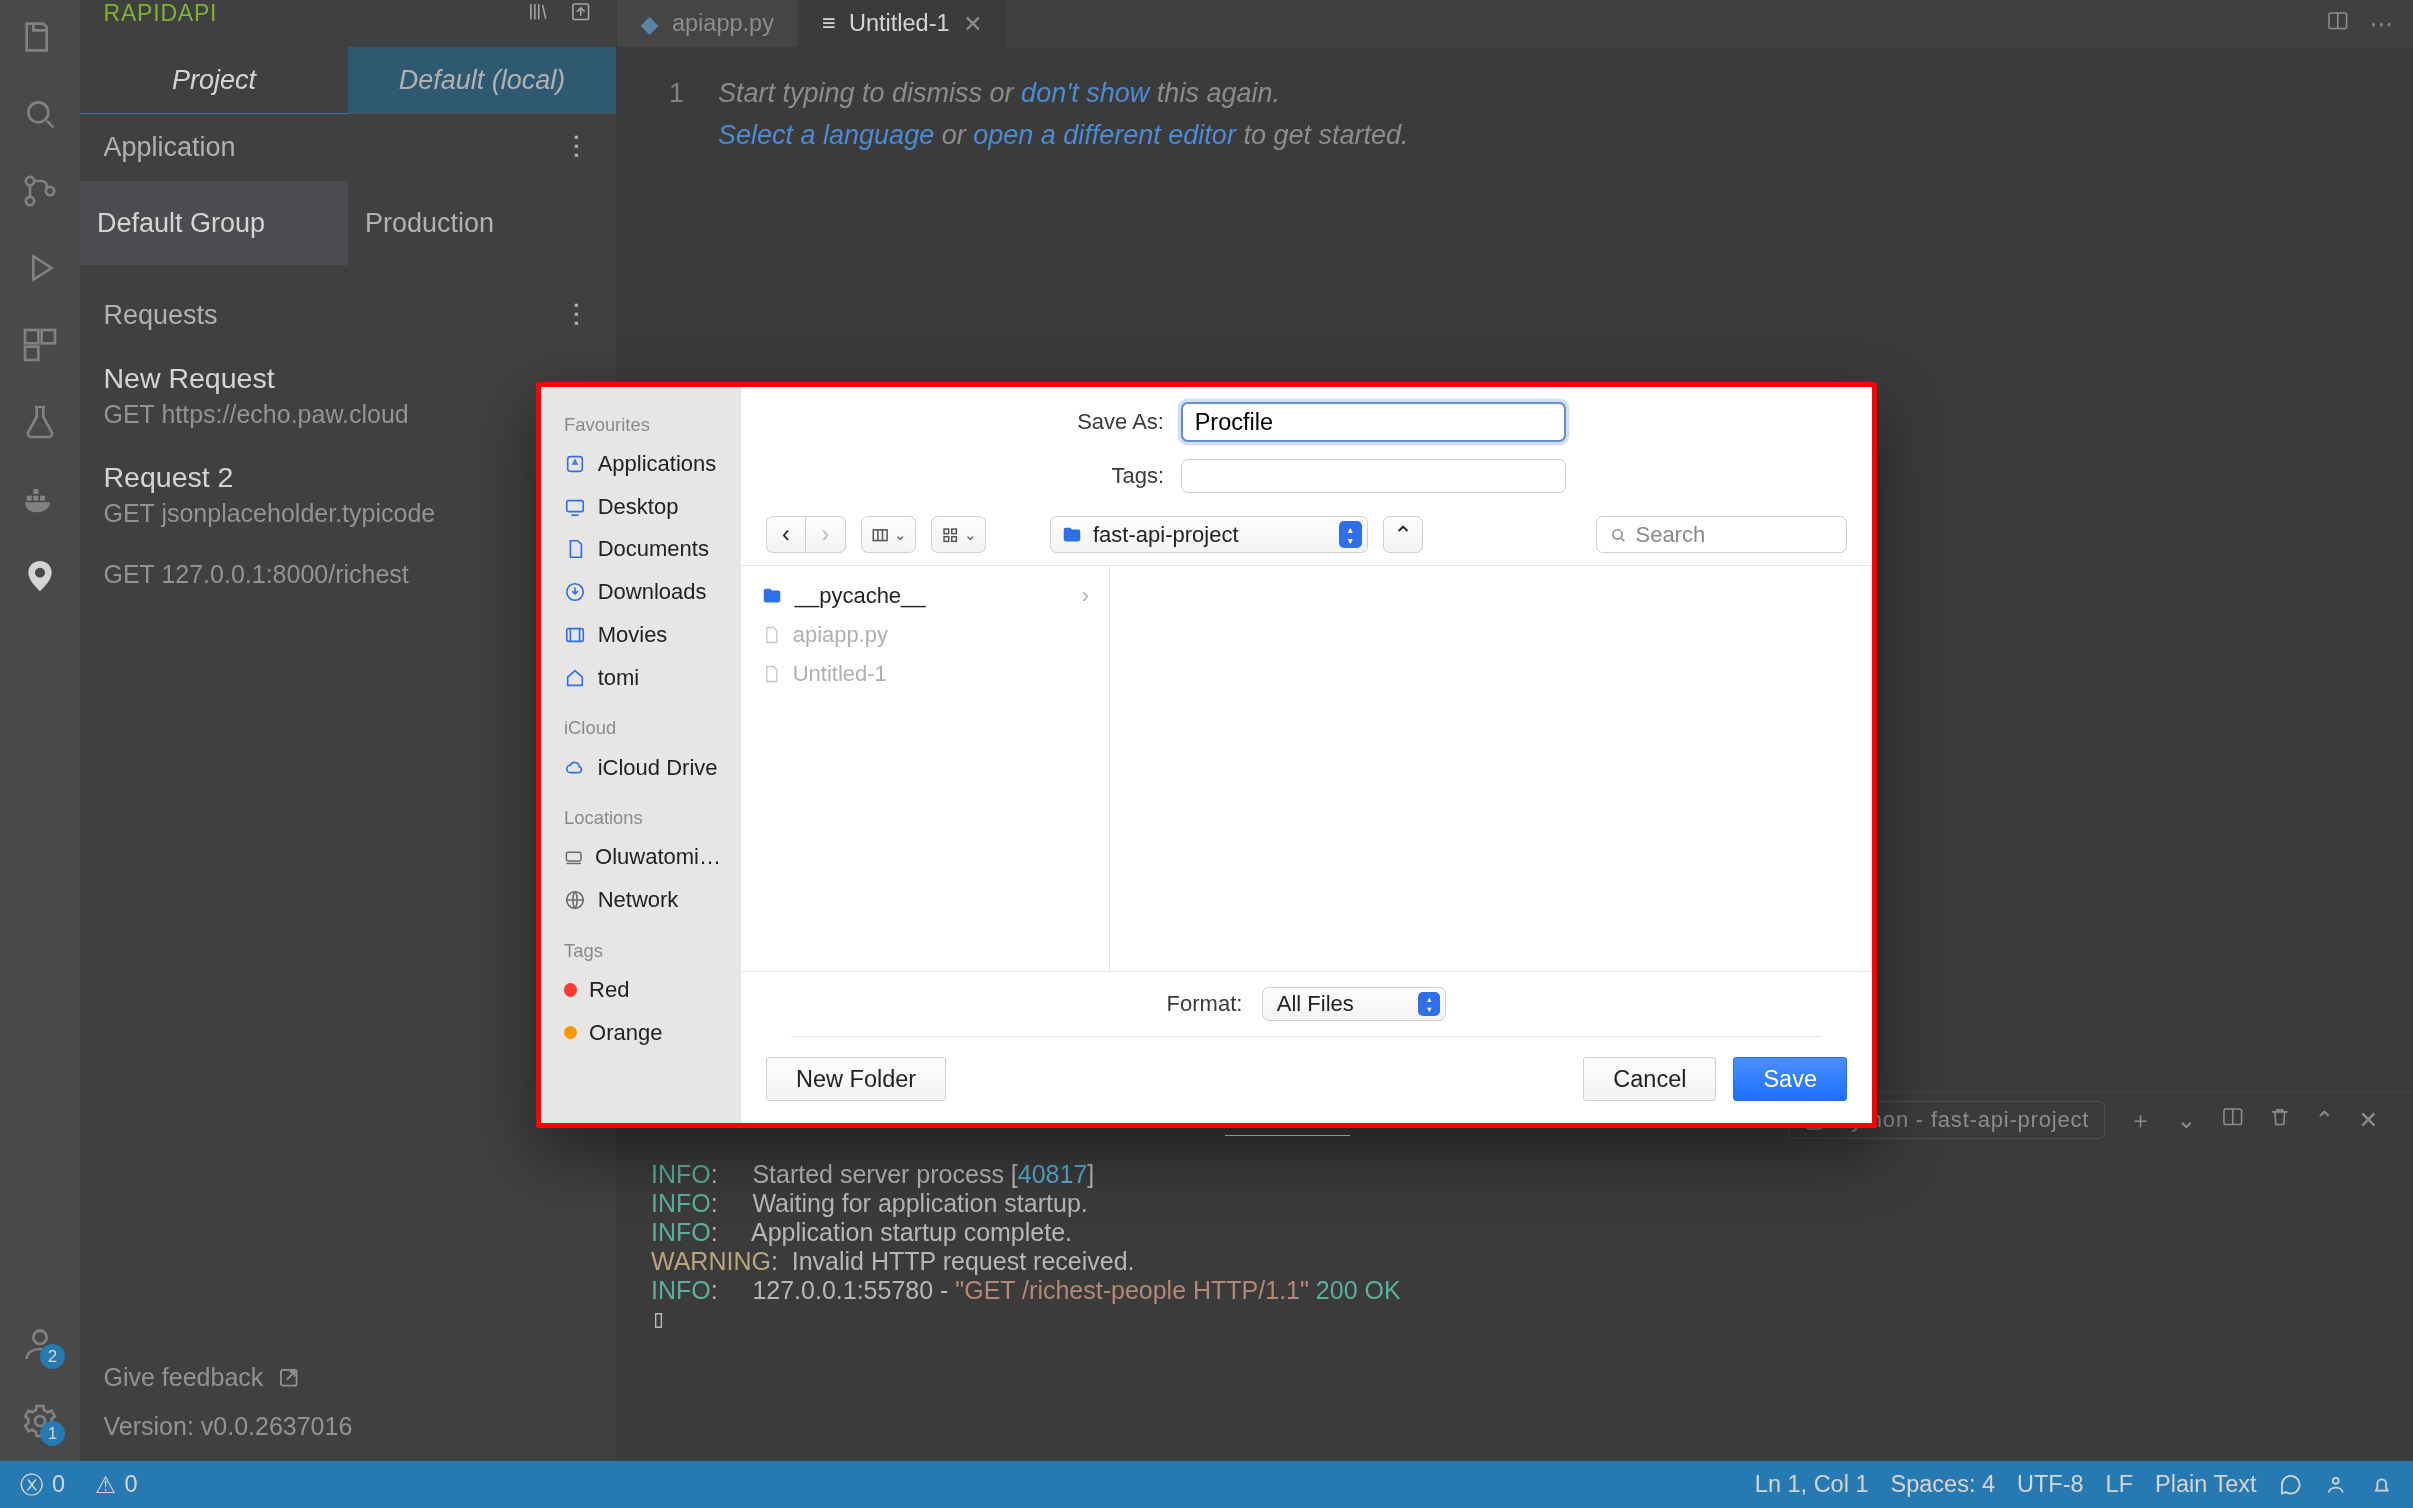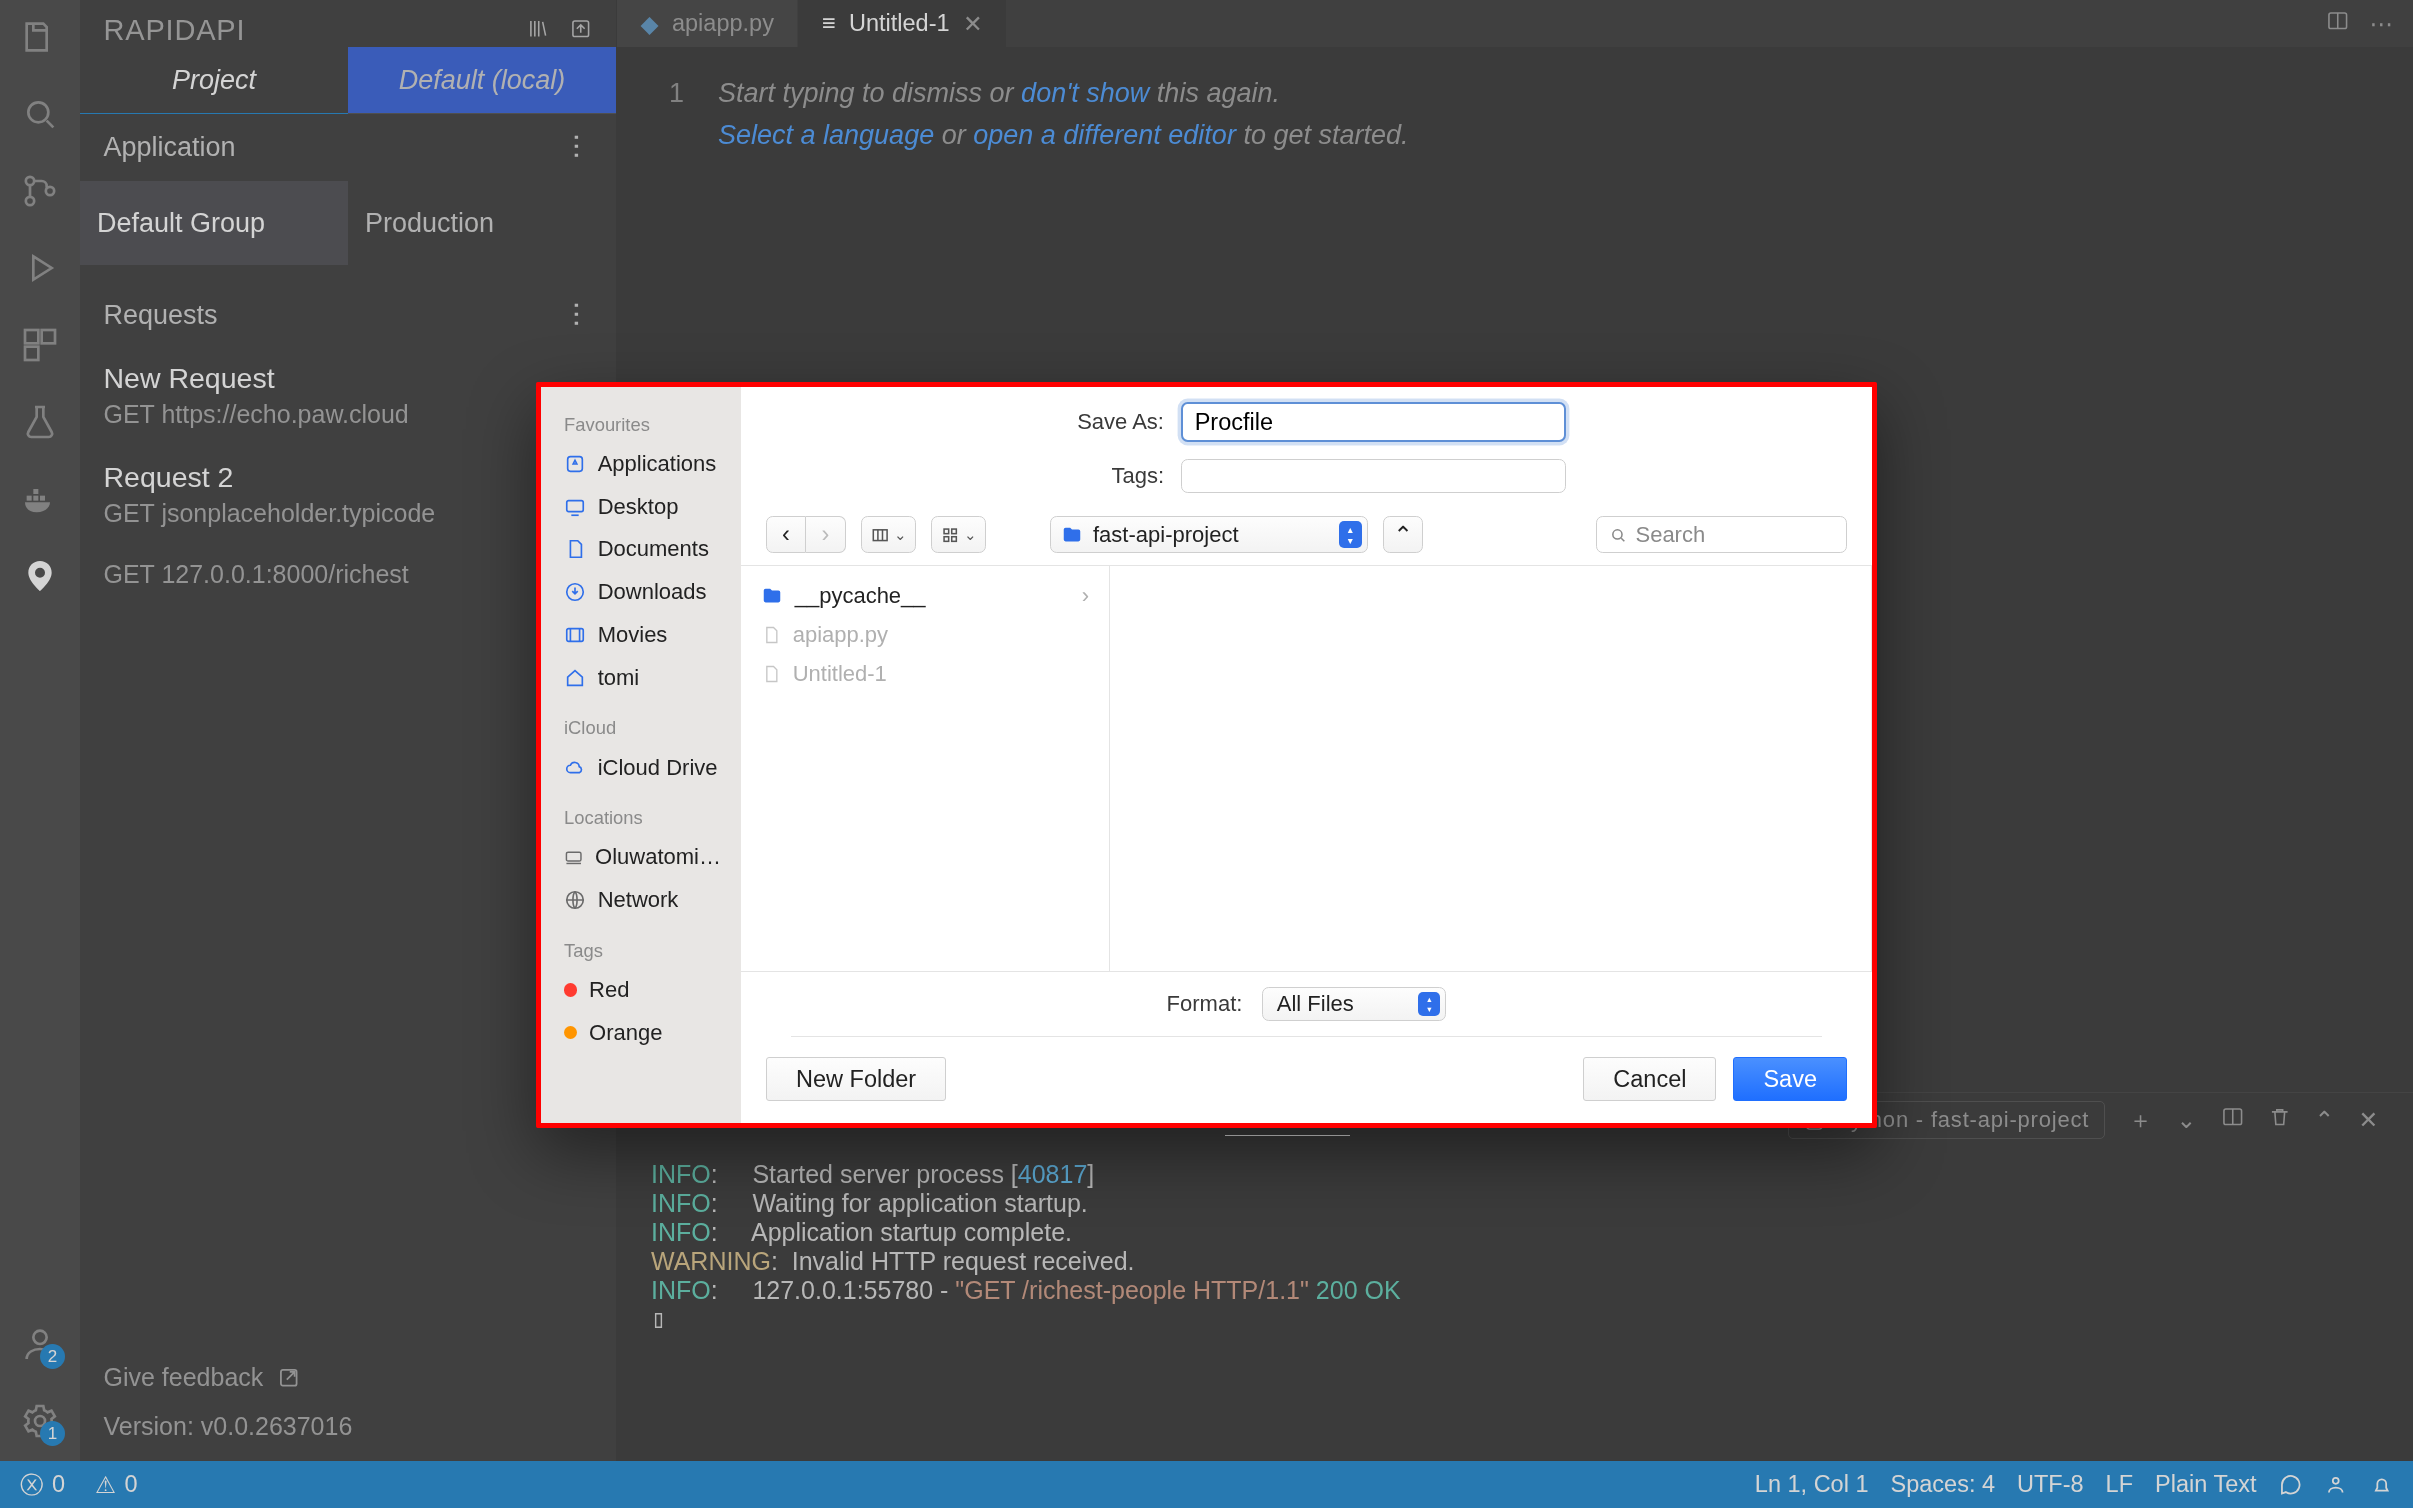--- a/index.html
+++ b/index.html
@@ -7,24 +7,24 @@
 body { background: #1e1e1e; color: #cccccc; position: relative; font-size: 23.5px; }
 
 .overlay { position: absolute; inset: 0; background: rgba(120,120,120,0.32); z-index: 50; pointer-events: none; }
 
 .activity-bar { position: absolute; left: 0; top: 0; width: 80px; height: calc(100% - 47px); background: #333333; display: flex; flex-direction: column; align-items: center; padding-top: 17px; gap: 37px; }
 .activity-bar .ab-icon { width: 40px; height: 40px; color: #858585; display:flex; align-items:center; justify-content:center; position:relative; }
 .activity-bar .ab-badge { position:absolute; right:-5px; bottom:-5px; background:#007acc; color:#fff; border-radius:50%; min-width:25px; height:25px; font-size:17px; display:flex; align-items:center; justify-content:center; }
 .activity-bar .spacer { flex:1; }
 
 .sidebar { position:absolute; left:80px; top:0; width:536px; height:calc(100% - 47px); background:#252526; color:#cccccc; display:flex; flex-direction:column; }
-.sidebar .title-row { height:47px; display:flex; align-items:flex-end; padding:0 23.5px; font-size:29px; letter-spacing:0.8px; color:#a3a3a3; justify-content:space-between; }
+.sidebar .title-row { height:47px; display:flex; align-items:flex-start; padding:0 23.5px; font-size:23px; letter-spacing:0.8px; color:#84cc16; justify-content:space-between; }
 .sidebar .title-icons { display:flex; gap:20px; color:#bbbbbb; }
 .sidebar .tabs { display:flex; height:67px;font-style:italic; }
-.sidebar .tabs .tab { flex:1; display:flex; align-items:center; justify-content:center; font-size:27px; color:#cccccc; background:#1d4ed8; border-bottom:1.7px solid #3c3c3c; }
+.sidebar .tabs .tab { flex:1; display:flex; align-items:center; justify-content:center; font-size:27px; color:#cccccc; background:#0c4a6e; border-bottom:1.7px solid #3c3c3c; }
 .sidebar .tabs .tab.active { background:#252526; border-bottom:1.7px solid #007acc; color:#ffffff; }
 .sidebar .section-head { height:67px; display:flex; align-items:center; justify-content:space-between; padding:0 23.5px; font-size:27px; color:#cccccc; }
 .sidebar .env-row { display:flex; height:84px; align-items:stretch; }
 .sidebar .env-row .env { flex:1; display:flex; align-items:center; padding:0 17px; font-size:27px; }
 .sidebar .env-row .env.active { background:#37373d; color:#ffffff; }
 .sidebar .req-item { padding:13.4px 23.5px 18.4px 23.5px; }
 .sidebar .req-item .r-title { font-size:28.5px; color:#ffffff; margin-bottom:5px; }
 .sidebar .req-item .r-sub { font-size:25px; color:#a0a0a0; white-space:nowrap; overflow:hidden; text-overflow:ellipsis; }
 .sidebar .footer { margin-top:auto; padding:20px 23.5px; display:flex; flex-direction:column; gap:20px; font-size:25px; color:#a0a0a0; }
 .sidebar .footer .fb { display:flex; align-items:center; gap:13.4px; }

